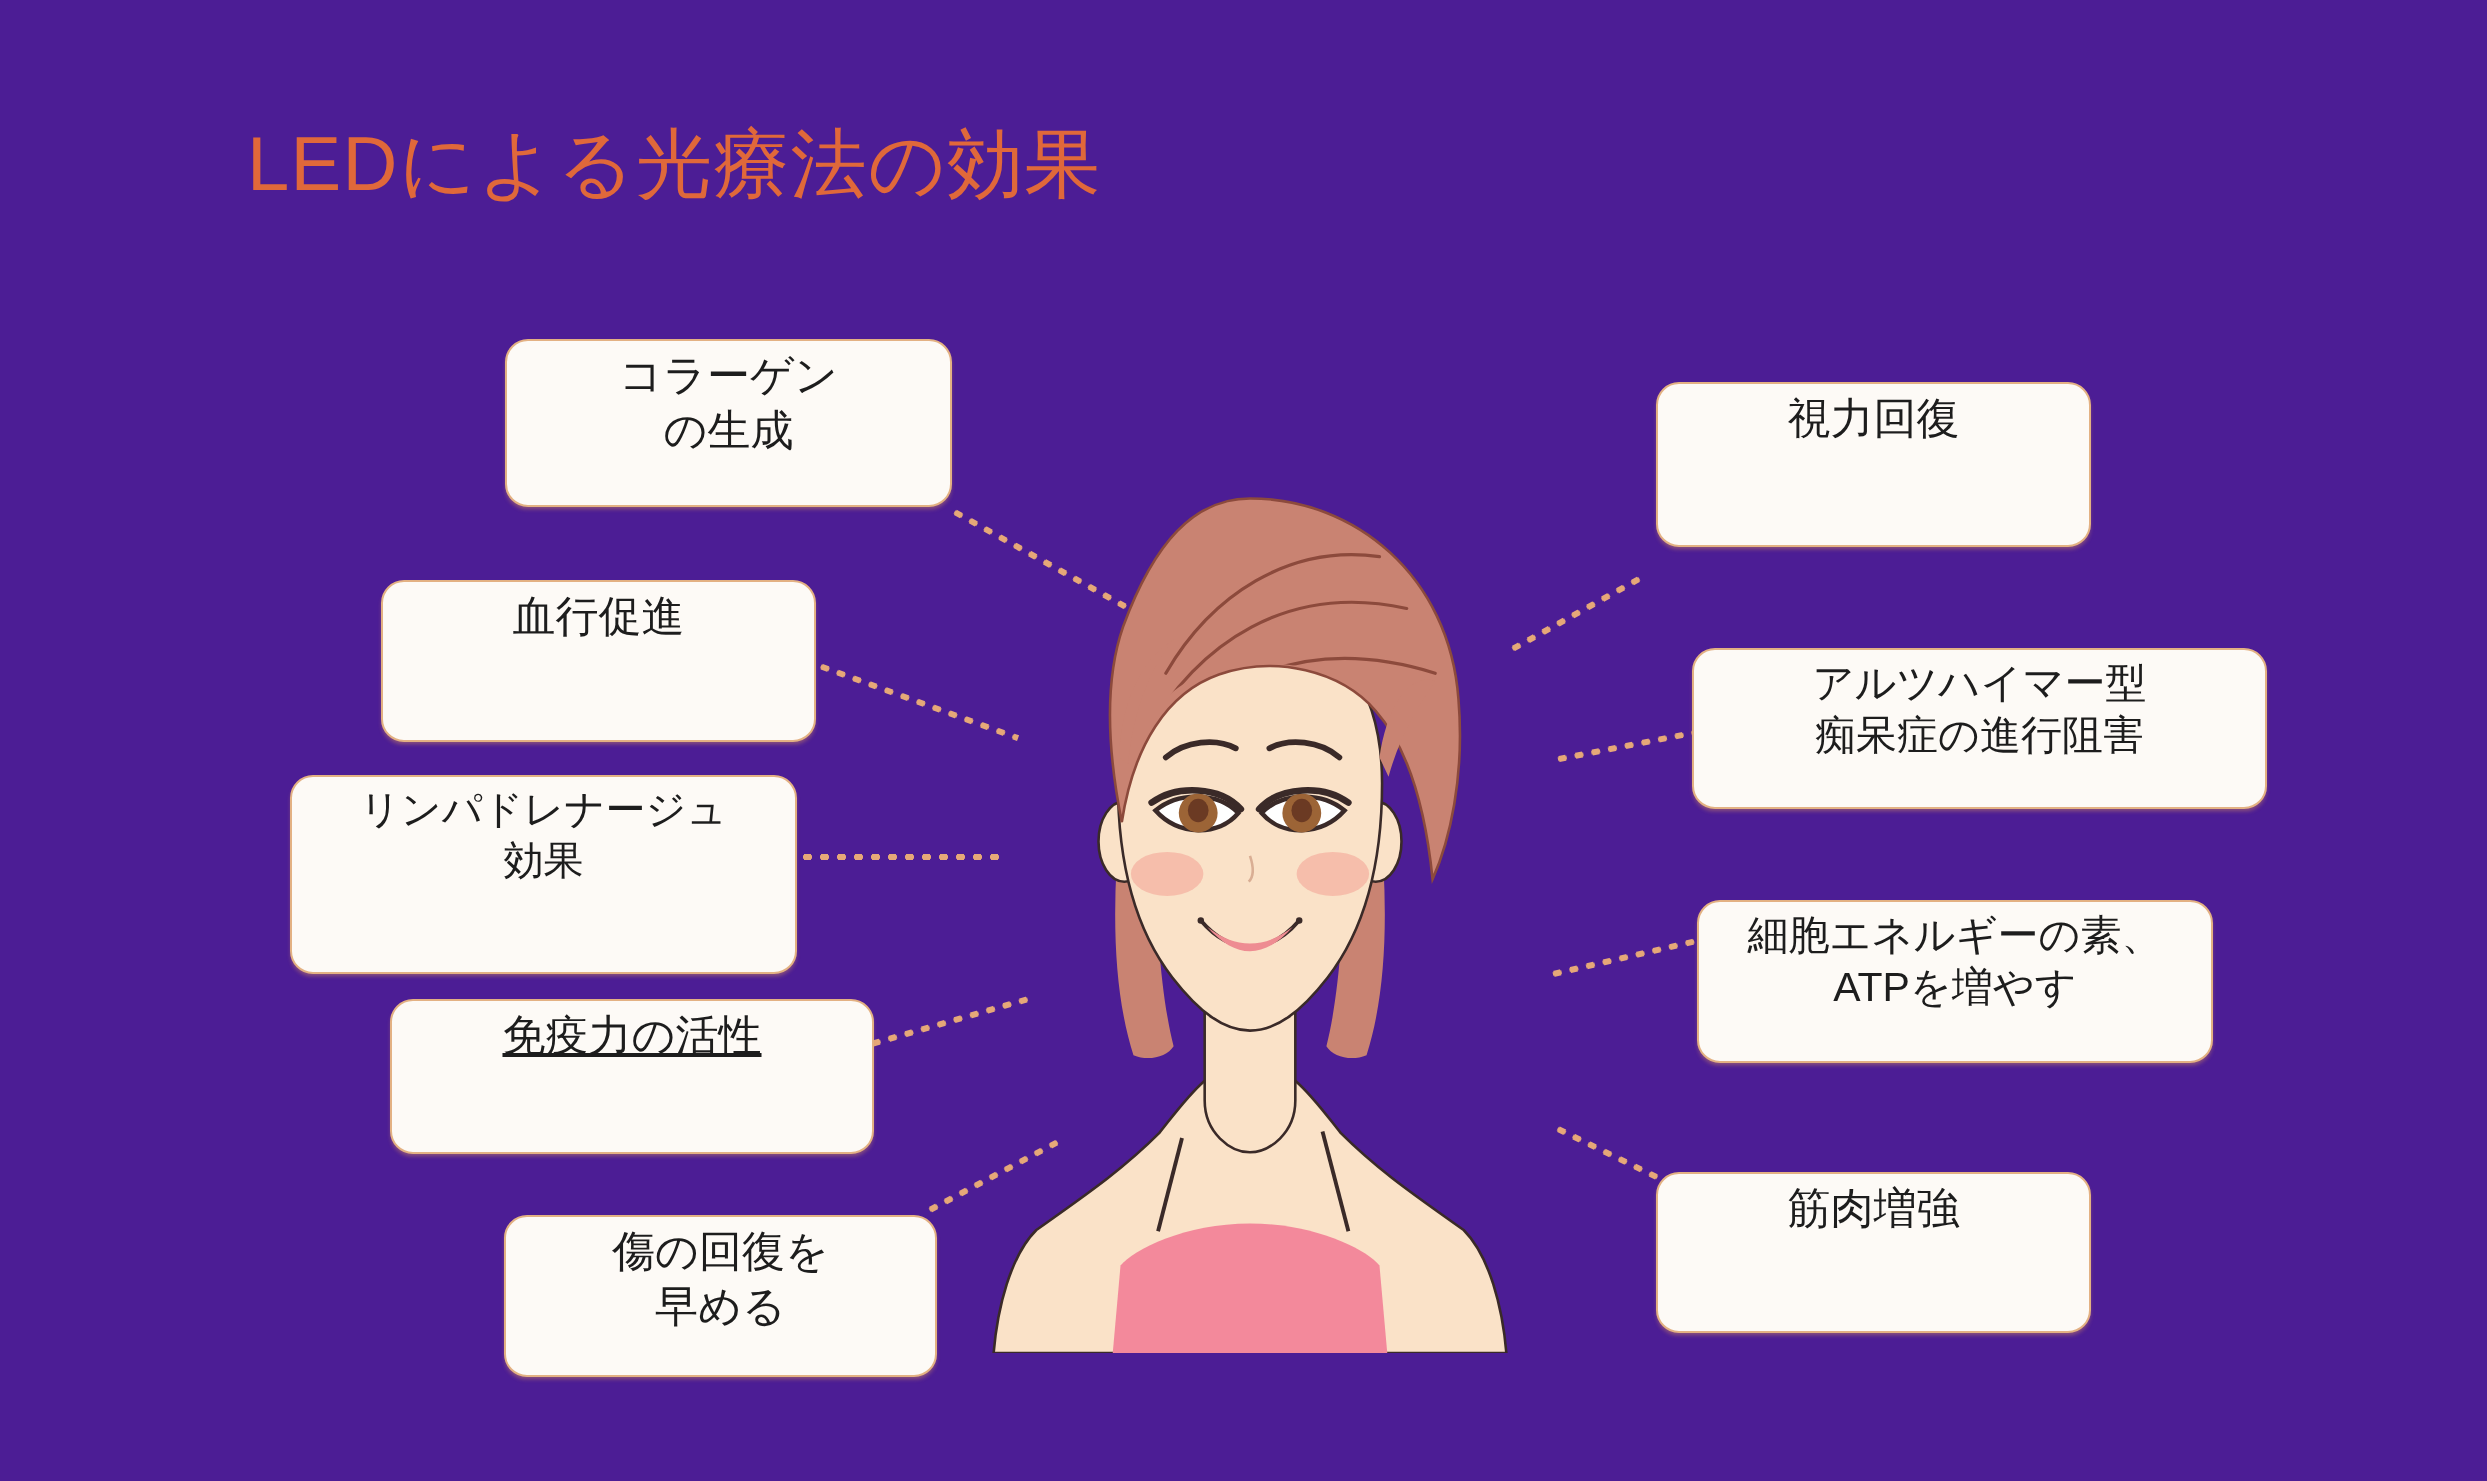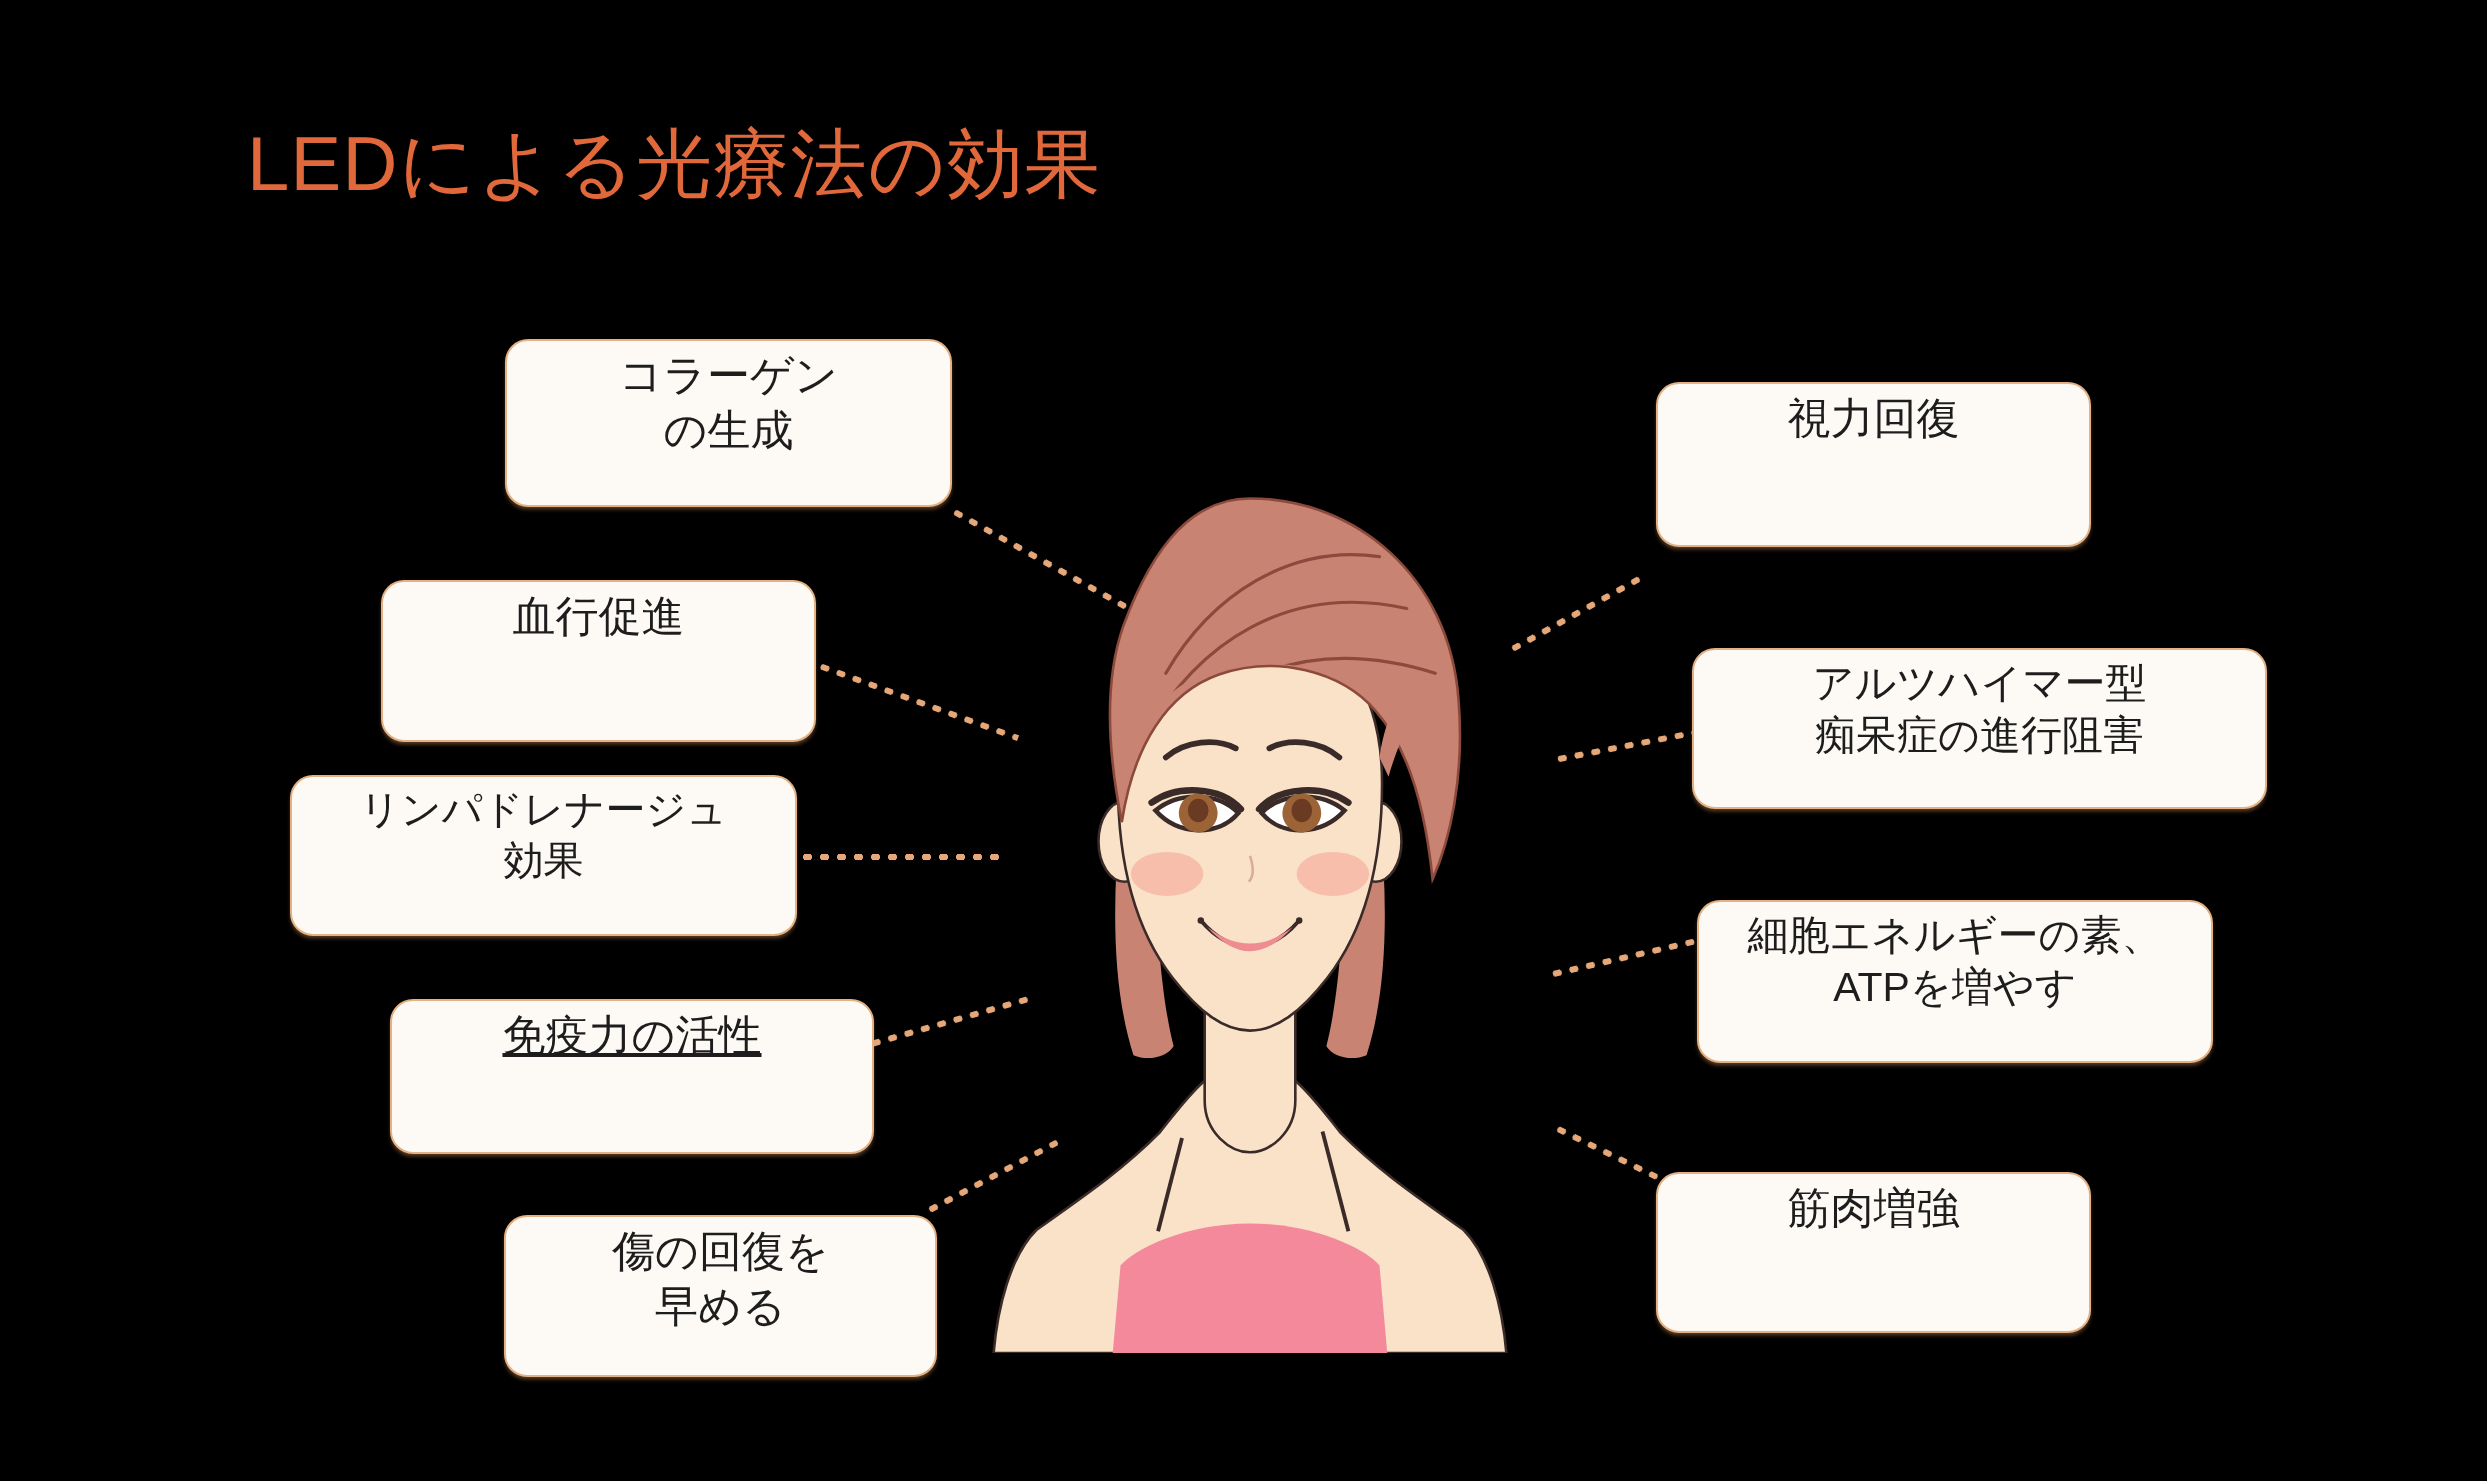--- a/index.html
+++ b/index.html
@@ -8,21 +8,21 @@
     padding: 0;
     background: #ffffff;
   }
   body {
     font-family: "Liberation Sans", "DejaVu Sans", sans-serif;
   }
   #slide {
     position: relative;
     width: 2487px;
     height: 1482px;
-    background: #000000;
+    background: #4c1d95;
     overflow: hidden;
   }
 
   
   #title {
     position: absolute;
     left: 247px;
     top: 120px;
     font-size: 76px;
     line-height: 1.15;
@@ -46,21 +46,21 @@
     font-size: 43px;
     line-height: 1.28;
     padding: 6.5px 11.7px;
     box-shadow: 0 3.2px 4.5px -1.9px rgba(224,150,90,0.45);
   }
   .callout .txt { white-space: pre-line; display: block; }
 
   
   #box-collagen  { left: 505px;  top: 339px;  width: 447px; height: 168px; }
   #box-blood     { left: 381px;  top: 580px;  width: 435px; height: 162px; }
-  #box-lymph     { left: 290px;  top: 775px; width: 507px; height: 161px; font-size: 40px; }
+  #box-lymph     { left: 290px;  top: 775px; width: 507px; height: 199px; font-size: 40px; }
   #box-immune    { left: 390px;  top: 999px; width: 484px; height: 155px; text-decoration: underline; }
   #box-wound     { left: 504px;  top: 1215px; width: 433px; height: 162px; }
 
   
   #box-vision    { left: 1656px; top: 382px;  width: 435px; height: 165px; }
   #box-alz       { left: 1692px; top: 648px; width: 575px; height: 161px; font-size: 41px; }
   #box-atp       { left: 1697px; top: 900px; width: 516px; height: 163px; font-size: 41px; }
   #box-muscle    { left: 1656px; top: 1172px; width: 435px; height: 161px; }
 
   

